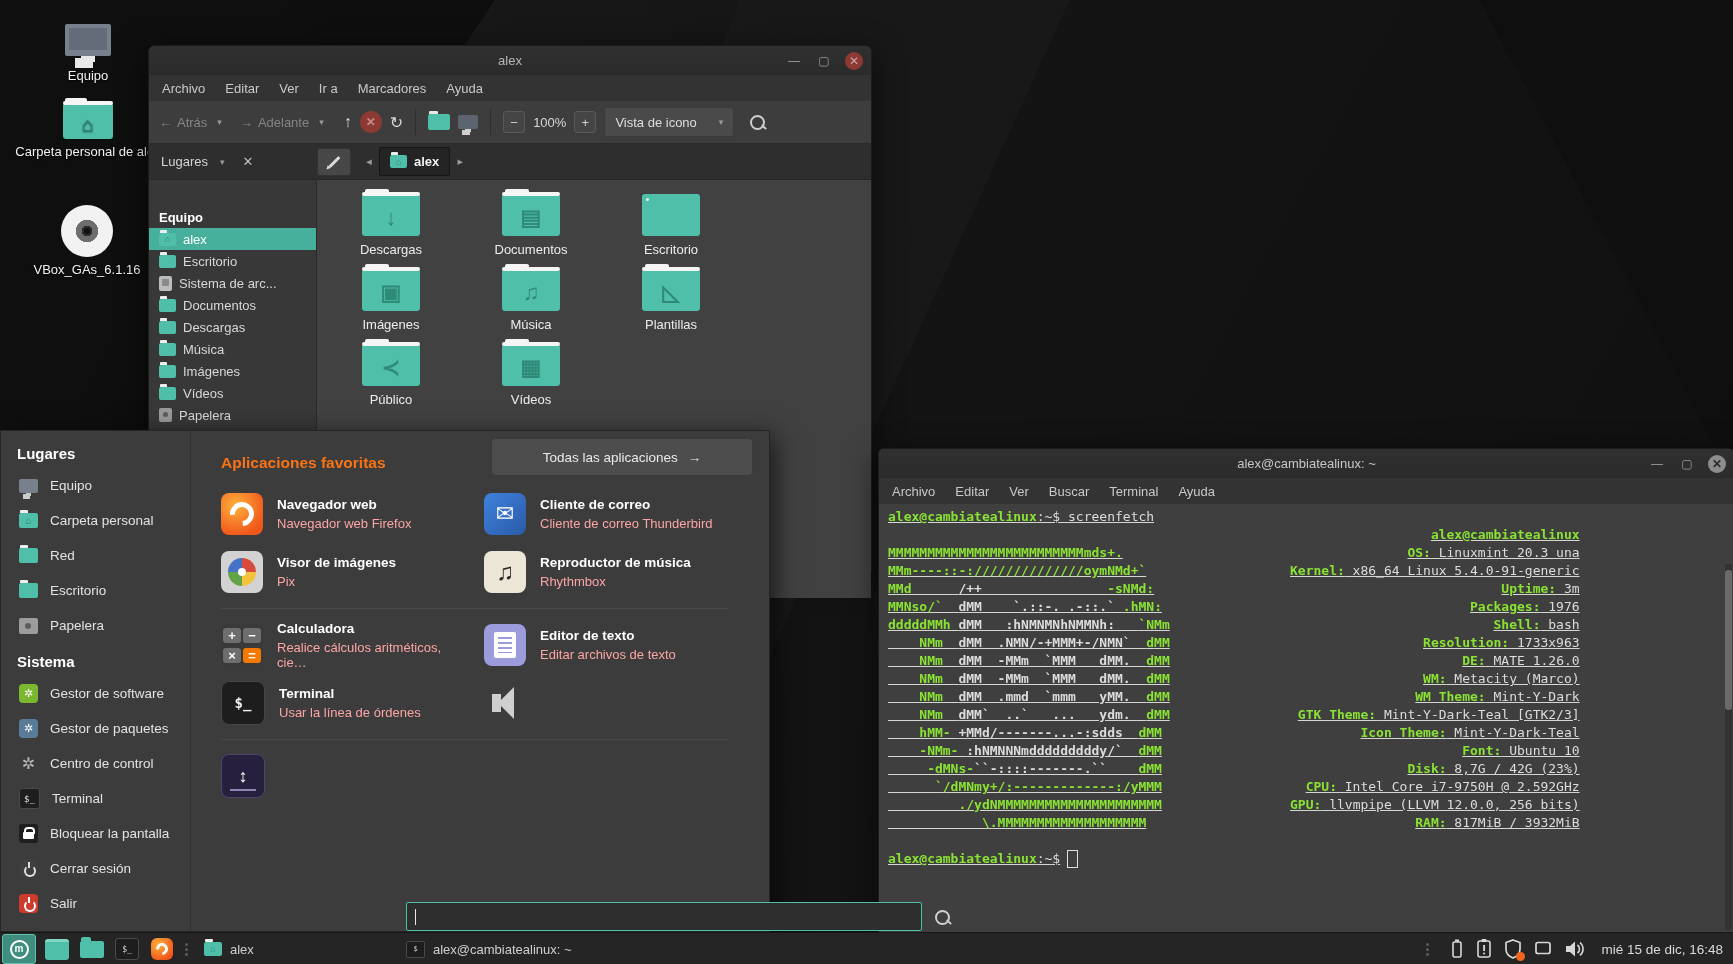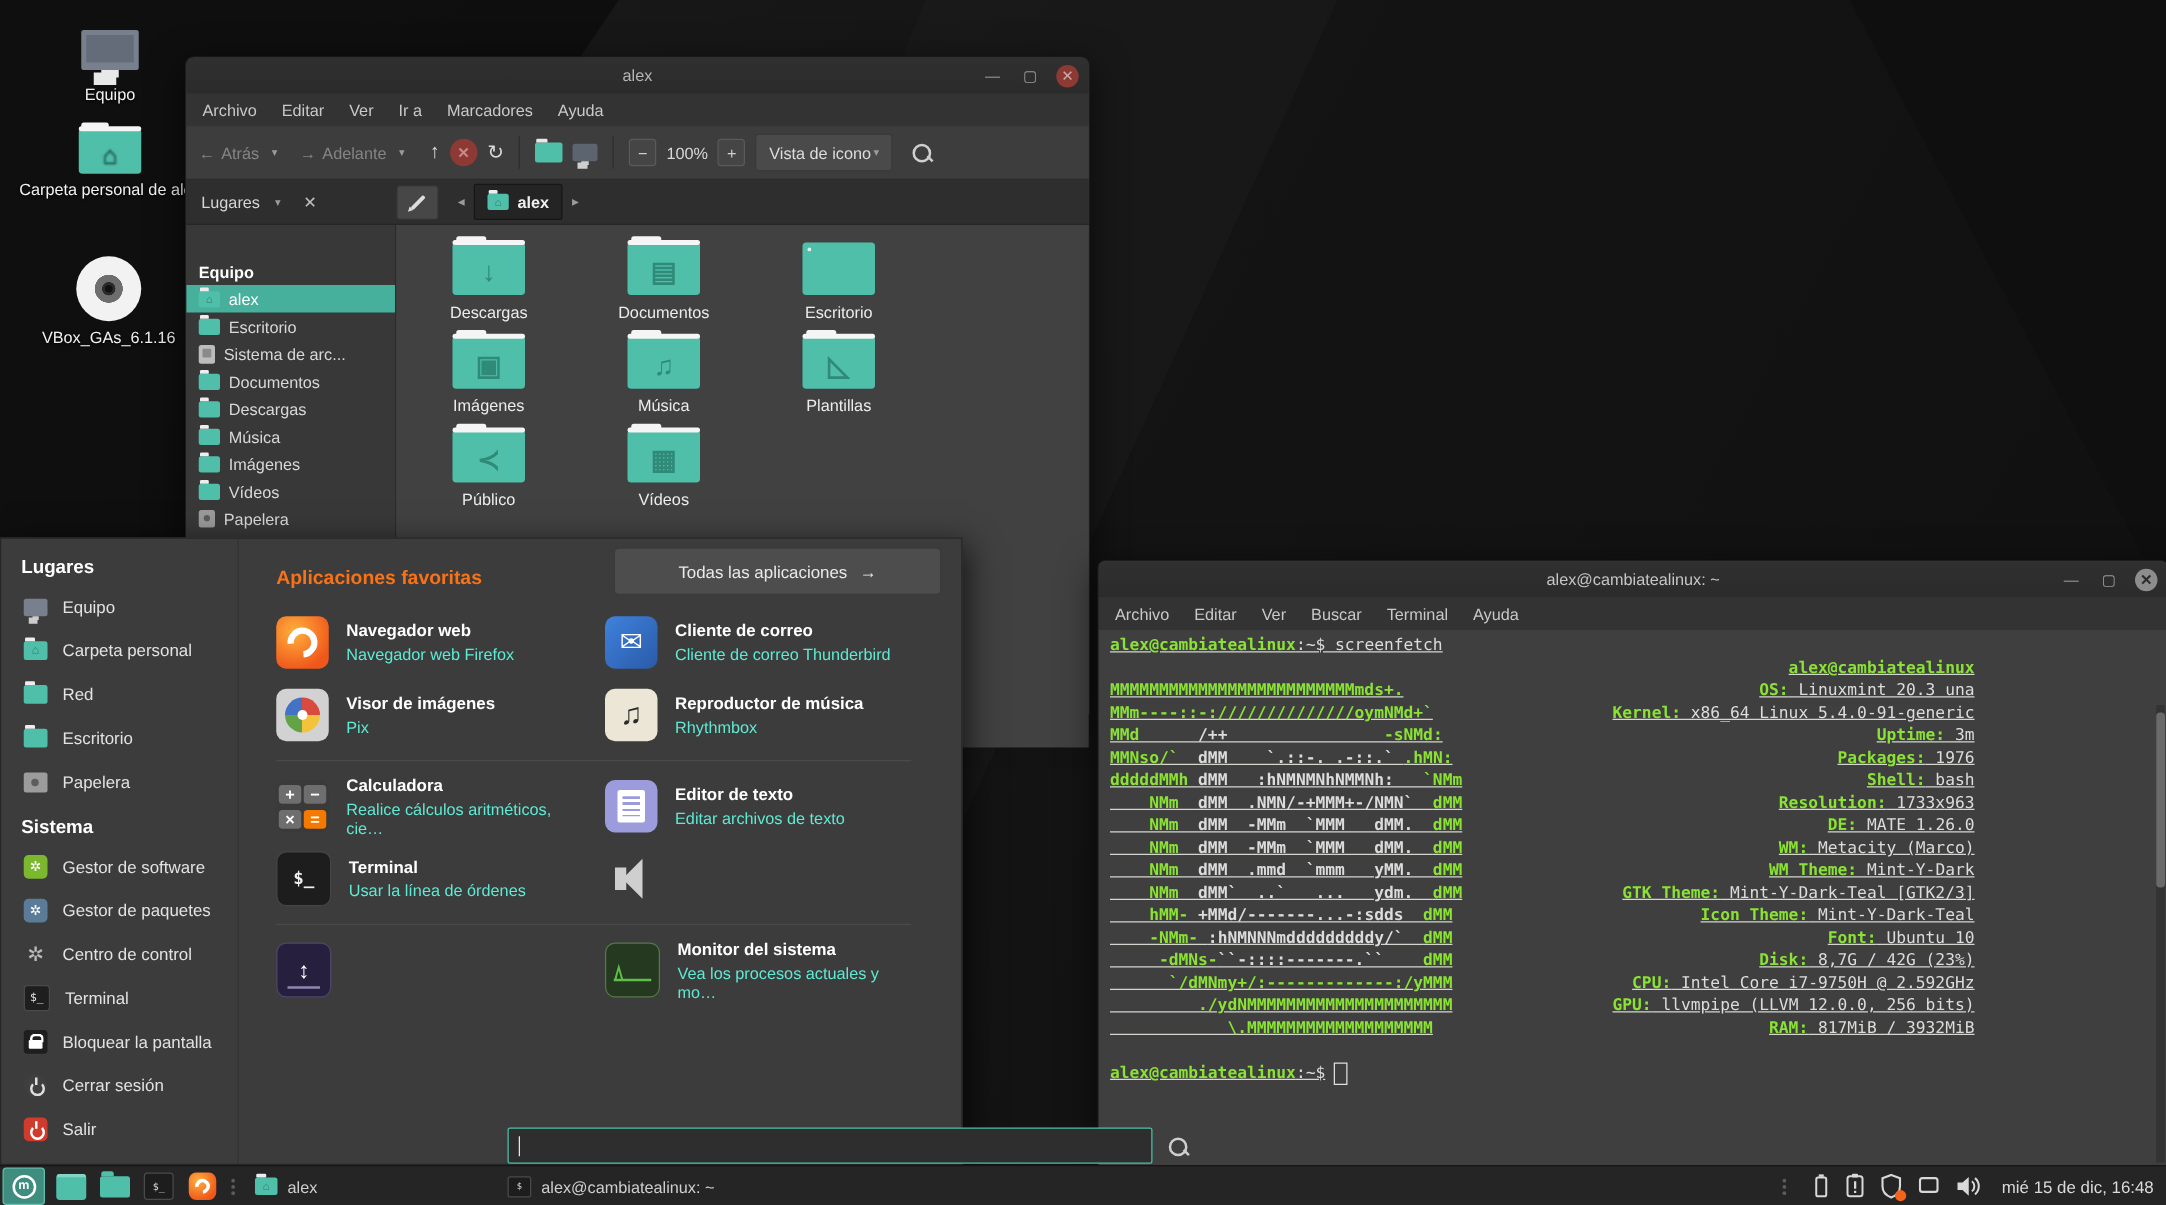--- a/index.html
+++ b/index.html
@@ -43,21 +43,21 @@
   .tbtn{display:flex;align-items:center;gap:5px;color:#d8d8d8;}
   .dis{color:#858585;}
   .caret{font-size:9px;color:#9a9a9a;margin-left:2px;}
   .tsep{width:1px;height:26px;background:#2e2e2e;margin:0 4px;}
   .stopbtn{width:22px;height:22px;border-radius:50%;background:#8e3a34;color:#c88;display:flex;align-items:center;justify-content:center;font-weight:bold;font-size:12px;}
   .minifolder{width:22px;height:16px;background:#4fbfa9;border-radius:2px;position:relative;}
   .minifolder::before{content:"";position:absolute;left:1px;top:-3px;width:9px;height:3px;background:#e8e8e8;border-radius:1px 1px 0 0;}
   .minicomp{width:20px;height:14px;background:#5c6470;border-radius:2px;position:relative;}
   .minicomp::after{content:"";position:absolute;left:7px;top:14px;width:6px;height:3px;background:#cfcfcf;box-shadow:-2px 2px 0 1px #cfcfcf;}
   .zbox{width:20px;height:20px;border:1px solid #5a5a5a;border-radius:3px;display:flex;align-items:center;justify-content:center;color:#d0d0d0;background:#454545;}
-  .viewdd{height:28px;background:#4a4a4a;border:1px solid #3a3a3a;border-radius:3px;display:flex;align-items:center;gap:0;padding:0 10px;color:#ddd;}
+  .viewdd{height:28px;background:#4a4a4a;border:1px solid #3a3a3a;border-radius:3px;display:flex;align-items:center;gap:20px;padding:0 10px;color:#ddd;}
   .mag{position:relative;width:11px;height:11px;border:2px solid #cfcfcf;border-radius:50%;display:inline-block;}
   .mag::after{content:"";position:absolute;left:9px;top:9px;width:6px;height:2px;background:#cfcfcf;transform:rotate(45deg);}
   .fm-locbar{height:35px;background:#2e2e2e;display:flex;align-items:center;border-bottom:1px solid #262626;}
   .loc-left{width:168px;display:flex;align-items:center;gap:10px;padding:0 12px;box-sizing:border-box;font-size:13px;color:#d5d5d5;}
   .loc-x{color:#bdbdbd;font-size:13px;margin-left:8px;}
   .pbtn{width:32px;height:26px;background:#474747;border:1px solid #333;border-radius:3px;display:flex;align-items:center;justify-content:center;margin-right:8px;}
   .pencil{width:3px;height:14px;background:#ddd;transform:rotate(45deg);border-radius:1px;position:relative;}
   .pencil::after{content:"";position:absolute;left:-1px;top:14px;border-left:2.5px solid transparent;border-right:2.5px solid transparent;border-top:4px solid #ddd;}
   .navarr{width:20px;height:26px;display:flex;align-items:center;justify-content:center;color:#9a9a9a;font-size:11px;}
   .crumb{height:27px;background:#242424;border:1px solid #161616;border-radius:2px;display:flex;align-items:center;gap:7px;padding:0 10px;color:#f0f0f0;font-weight:bold;font-size:13px;}
@@ -111,21 +111,21 @@
   .mi-quit{background:#cf3b2d;border-radius:4px;}
   .mi-quit::before{content:"";position:absolute;left:5px;top:6px;width:8px;height:8px;border:2px solid #fff;border-radius:50%;border-top-color:transparent;}
   .mi-quit::after{content:"";position:absolute;left:8.5px;top:3px;width:2px;height:6px;background:#fff;}
   .m-right{flex:1;position:relative;padding:14px 26px 0 30px;box-sizing:border-box;}
   .fav-title{font-size:15.5px;font-weight:bold;color:#f97316;margin-top:9px;}
   .allapps{position:absolute;right:16px;top:7px;width:260px;height:36px;background:#4d4d4d;border:1px solid #3a3a3a;border-radius:4px;display:flex;align-items:center;justify-content:center;gap:10px;font-size:13.5px;color:#eaeaea;}
   .fav-grid{position:absolute;left:30px;right:40px;top:54px;display:grid;grid-template-columns:1fr 1fr;column-gap:18px;}
   .fav-div{grid-column:1/3;height:1px;background:#4a4a4a;margin:7px 0;}
   .fav{display:flex;align-items:center;gap:14px;height:58px;}
   .fav .txt .nm{font-size:13.5px;font-weight:bold;color:#fff;margin-bottom:4px;}
-  .fav .txt .ds{font-size:13px;color:#5eead4;}
+  .fav .txt .ds{font-size:13px;color:#fca5a5;}
   .app-ic{width:42px;height:42px;border-radius:8px;position:relative;flex:0 0 auto;display:flex;align-items:center;justify-content:center;overflow:hidden;}
   .af-firefox{background:radial-gradient(circle at 35% 30%,#ffb13c,#f0581b 75%);}
   .af-firefox::before{content:"";position:absolute;inset:9px;border-radius:50%;border:5px solid #fff;border-left-color:transparent;transform:rotate(-50deg);}
   .af-thunderbird{background:linear-gradient(135deg,#3f82dd,#2a5aa8);color:#fff;font-size:22px;}
   .af-pix{background:#d2d2d2;}
   .af-pix::before{content:"";position:absolute;inset:7px;border-radius:50%;background:conic-gradient(#d84b3e 0 25%,#f4c33c 25% 50%,#63a347 50% 75%,#4472c4 75% 100%);}
   .af-pix::after{content:"";position:absolute;left:17px;top:17px;width:8px;height:8px;border-radius:50%;background:#fff;}
   .af-rhythmbox{background:#ece6d6;color:#2b2b2b;font-size:24px;font-weight:bold;}
   .af-calculator{display:grid;grid-template-columns:1fr 1fr;grid-template-rows:1fr 1fr;gap:2px;background:#3a3a3a;padding:2px;box-sizing:border-box;}
   .af-calculator span{display:flex;align-items:center;justify-content:center;background:#6e6e6e;color:#fff;font-weight:bold;font-size:13px;border-radius:3px;}
@@ -554,27 +554,20 @@
               <div class="ds">Usar la línea de órdenes</div>
             </div>
           </div>
           <div class="fav">
             <div class="app-ic af-sound"></div>
           </div>
           <div class="fav-div"></div>
           <div class="fav">
             <div class="app-ic af-displays">↕</div>
           </div>
-          <div class="fav">
-            <div class="app-ic af-system-monitor"></div>
-            <div class="txt">
-              <div class="nm">Monitor del sistema</div>
-              <div class="ds">Vea los procesos actuales y mo…</div>
-            </div>
-          </div>
         </div>
       <div class="m-search">
           <span class="caretline"></span>
         </div>
       <span class="mag m-search-mag"></span>
     </div>
   </div>
 
   <div id="panel">
     <div class="mintbtn">

